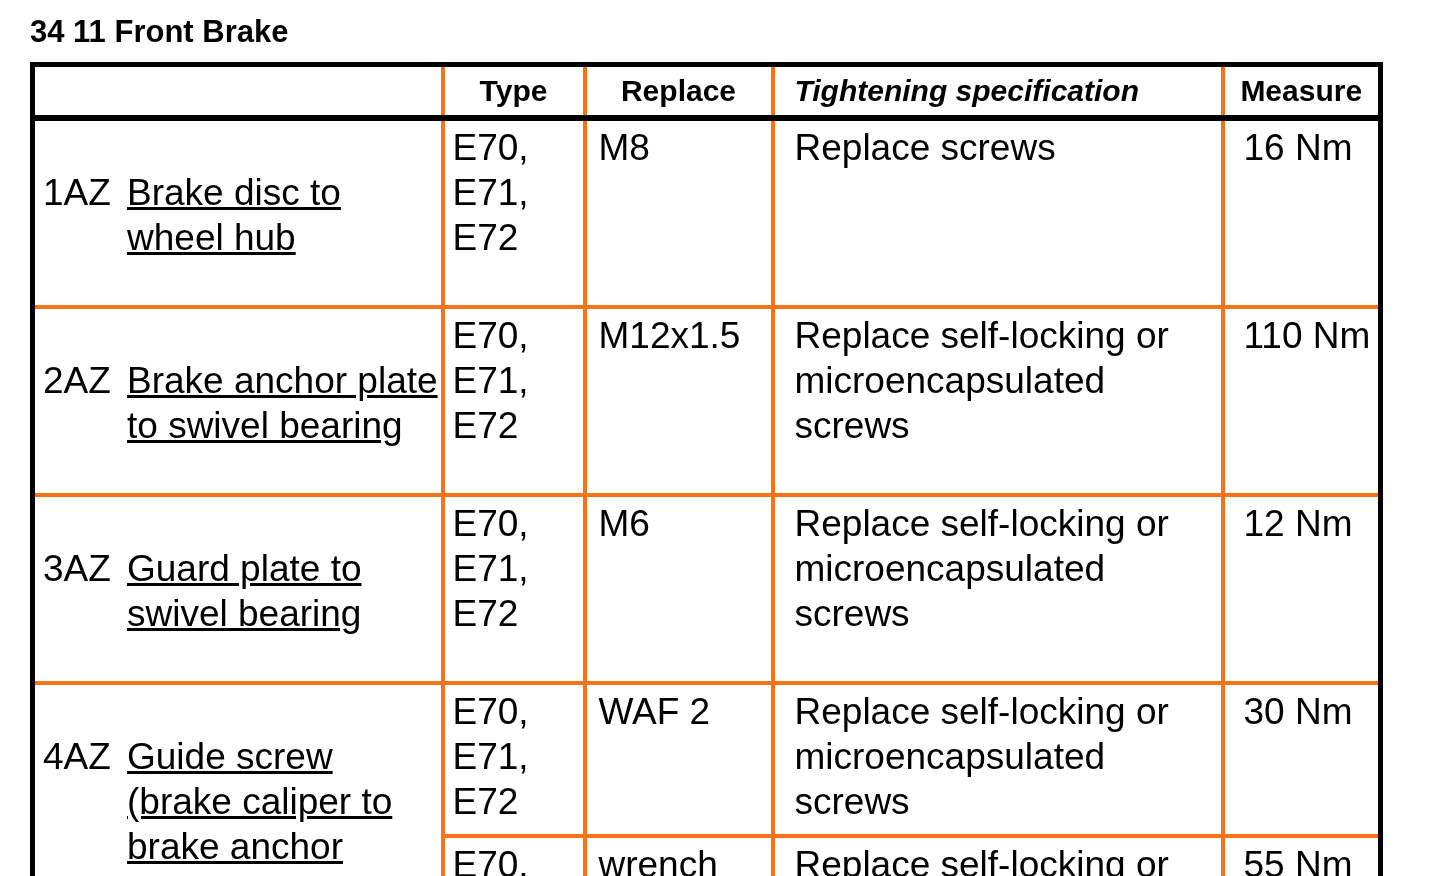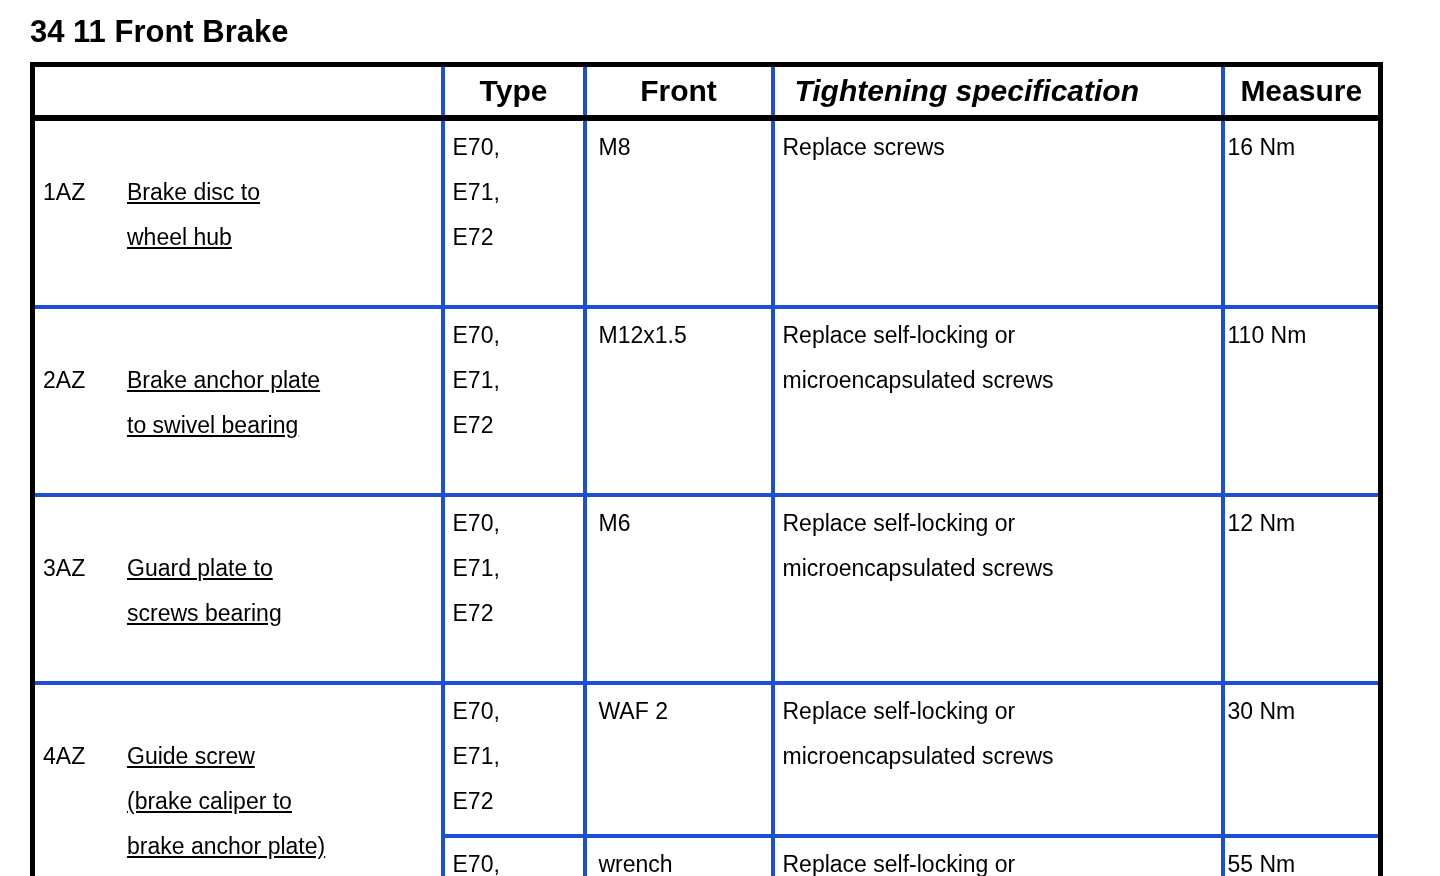--- a/index.html
+++ b/index.html
@@ -30,54 +30,54 @@
   }
   table.spec-table {
     position: absolute;
     left: 30px;
     top: 62px;
     border-collapse: collapse;
     table-layout: fixed;
     border: 5px solid #000;
   }
   .spec-table th, .spec-table td {
-    border: 4px solid #1d4ed8;
+    border: 4px solid #f97316;
     vertical-align: top;
     padding: 0;
     overflow: hidden;
   }
   .spec-table th {
     border-bottom: 6px solid #000;
     font-weight: bold;
     font-size: 30px;
     vertical-align: middle;
     text-align: center;
     height: 48px;
     white-space: nowrap;
   }
   .spec-table th.h-tight {
     text-align: left;
     padding-left: 20px;
     font-style: italic;
   }
   .spec-table td {
-    font-size: 23px;
+    font-size: 37px;
     line-height: 45px;
     padding-top: 4px;
     white-space: pre-line;
   }
   tr.r1 td { height: 143px; }
   tr.r2 td { height: 144px; }
   tr.r3 td { height: 144px; }
   tr.r4 td { height: 145px; }
   tr.r5 td { height: 146px; }
   td.type-cell    { padding-left: 8px;  }
   td.thread-cell  { padding-left: 12px;  }
-  td.tight-cell   { padding-left: 8px; }
-  td.measure-cell { padding-left: 3px;  }
+  td.tight-cell   { padding-left: 20px; }
+  td.measure-cell { padding-left: 19px;  }
   td.item-cell { padding: 0; }
   .item-wrap {
     display: flex;
     align-items: flex-start;
     padding: 4px 0 0 8px;
   }
   .pos-code {
     flex: none;
     width: 84px;
     white-space: nowrap;
@@ -100,21 +100,21 @@
       <col style="width:142px">
       <col style="width:188px">
       <col style="width:450px">
       <col style="width:158px">
     </colgroup>
 
     <tbody>
         <tr class="header-row">
       <th class="h-item"></th>
       <th class="h-type">Type</th>
-      <th class="h-thread">Front</th>
+      <th class="h-thread">Replace</th>
       <th class="h-tight">Tightening specification</th>
       <th class="h-measure">Measure</th>
     </tr>
 
     <tr class="r1">
       <td class="item-cell">
         <div class="item-wrap">
           <span class="pos-code">1AZ</span>
           <span class="item-desc">Brake disc to
 wheel hub</span>
@@ -143,21 +143,21 @@
       <td class="tight-cell">Replace self-locking or
 microencapsulated screws</td>
       <td class="measure-cell">110 Nm</td>
     </tr>
 
     <tr class="r3">
       <td class="item-cell">
         <div class="item-wrap">
           <span class="pos-code">3AZ</span>
           <span class="item-desc">Guard plate to
-screws bearing</span>
+swivel bearing</span>
         </div>
       </td>
       <td class="type-cell">E70,
 E71,
 E72</td>
       <td class="thread-cell">M6</td>
       <td class="tight-cell">Replace self-locking or
 microencapsulated screws</td>
       <td class="measure-cell">12 Nm</td>
     </tr>

